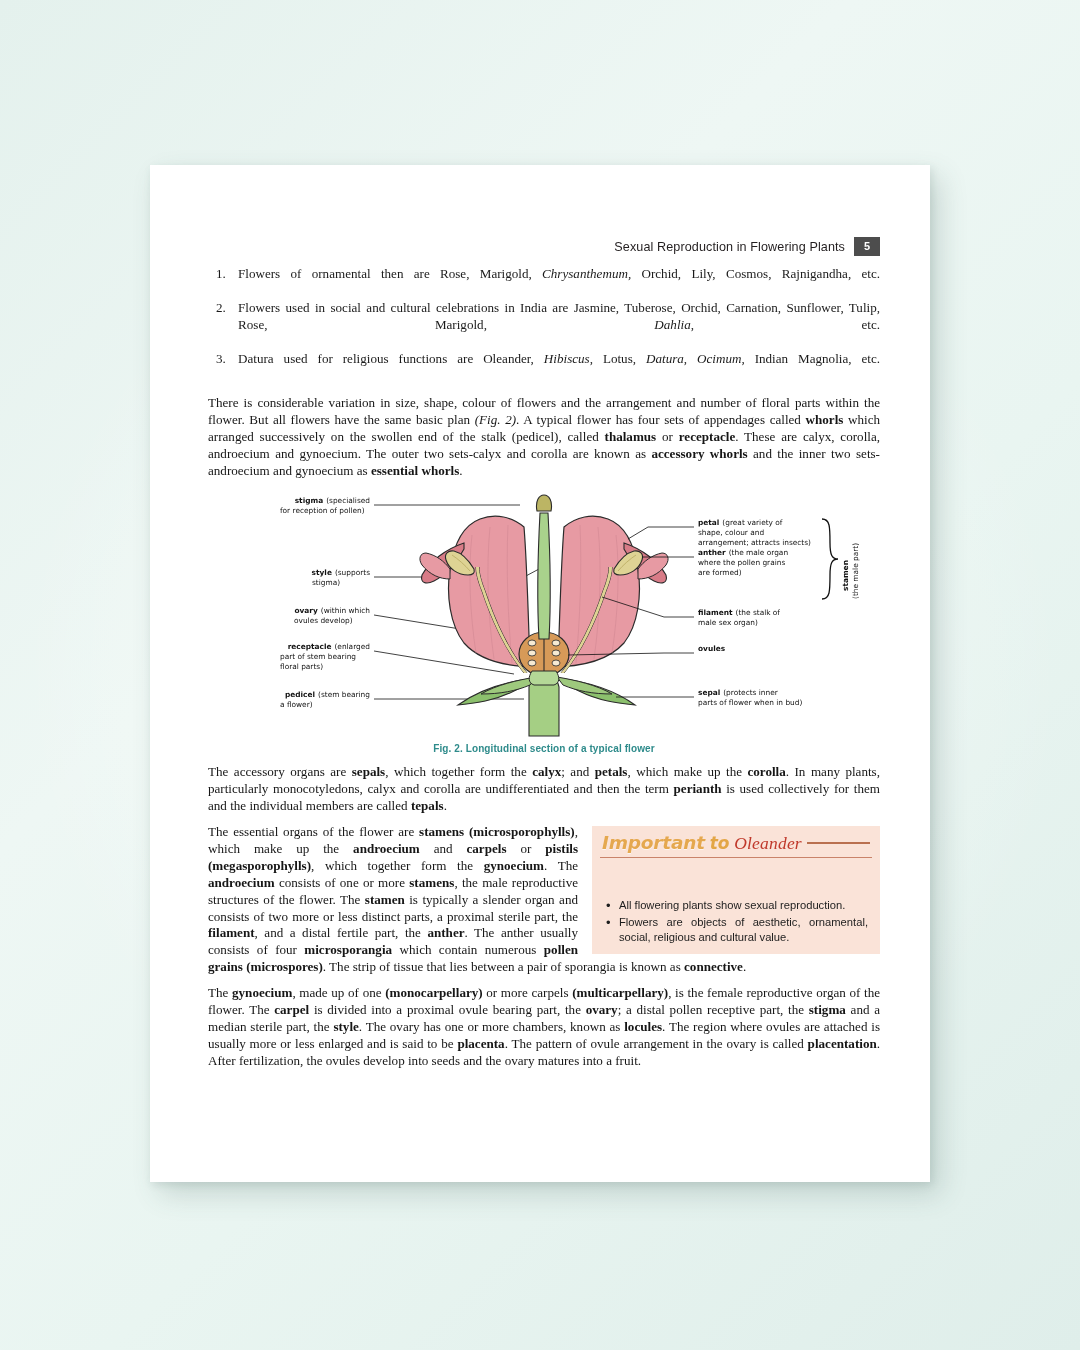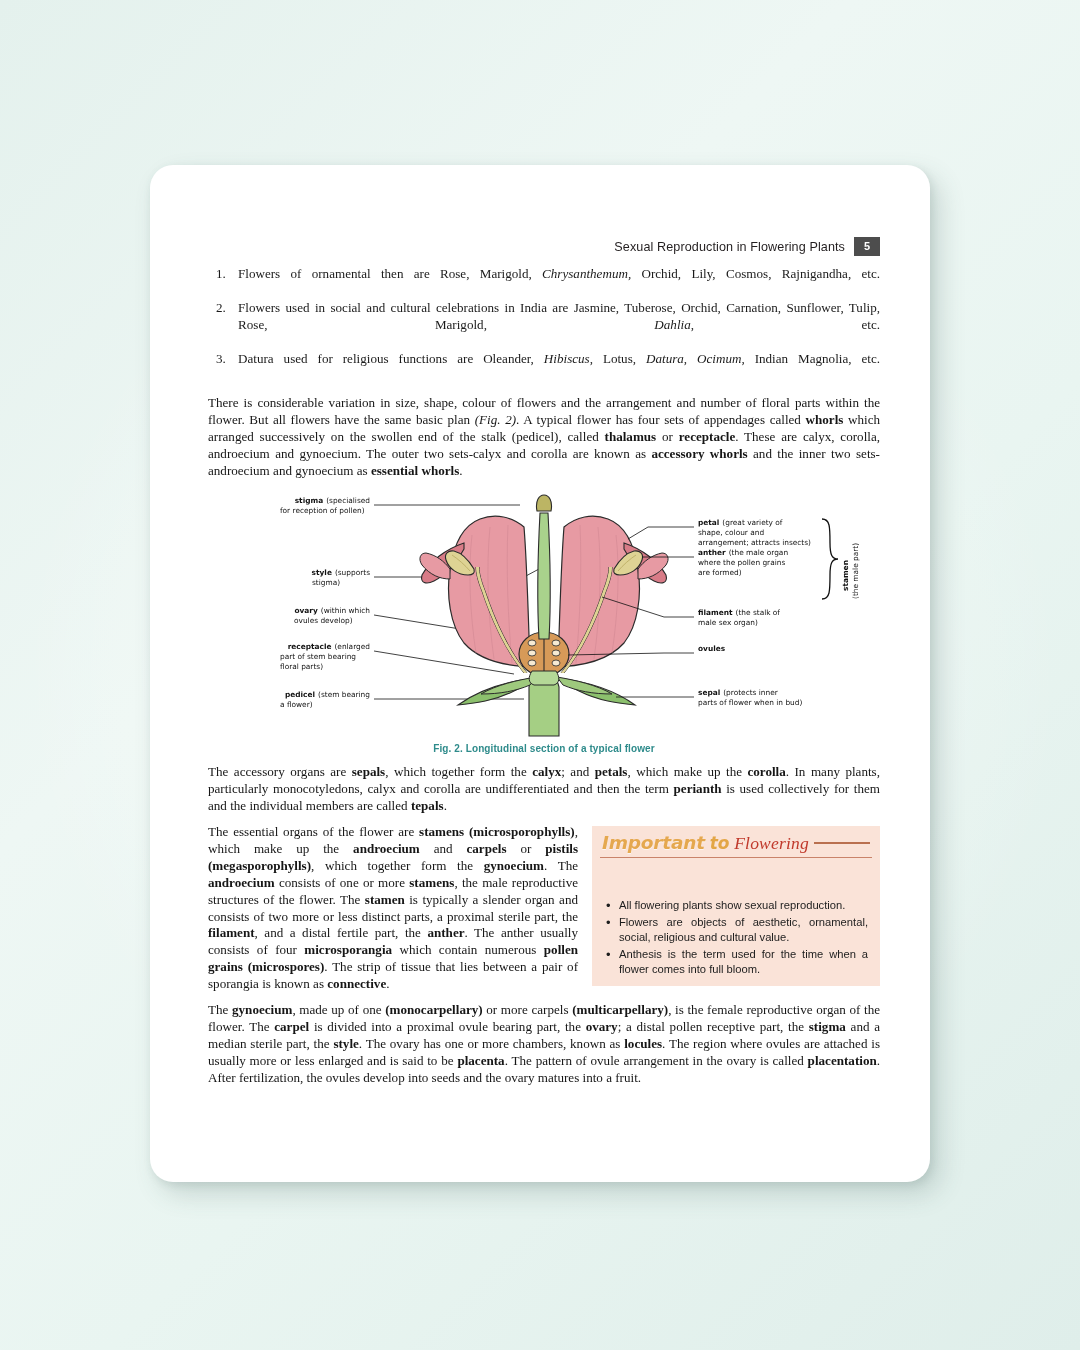--- a/index.html
+++ b/index.html
@@ -28,21 +28,20 @@
   
   .page {
     position: absolute;
     left: 150px;
     top: 165px;
     width: 780px;
     height: 1017px;
     background: #ffffff;
     box-shadow: 10px 12px 26px rgba(60,90,84,0.20),
                 2px 3px 8px rgba(60,90,84,0.12);
-    border-radius: 23px;
   }
 
   .page-inner {
     position: absolute;
     left: 58px;
     top: 72px;
     width: 672px;
   }
 
   
@@ -380,28 +379,27 @@
     <div class="figcap">Fig. 2. Longitudinal section of a typical flower</div>
 
     <p class="body"><span>The accessory organs are </span><b>sepals</b><span>, which together form the </span><b>calyx</b><span>; and </span><b>petals</b><span>, which make up the </span><b>corolla</b><span>. In many plants, particularly monocotyledons, calyx and corolla are undifferentiated and then the term </span><b>perianth</b><span> is used collectively for them and the individual members are called </span><b>tepals</b><span>.</span></p>
 
     <div class="flowwrap">
 
       <div class="remember-box">
         <div class="remember-head">
           <span class="rh-important">Important</span>
           <span class="rh-to">to</span>
-          <span class="rh-remember">Flowering</span>
+          <span class="rh-remember">Oleander</span>
           <span class="rh-rule"></span>
         </div>
         <div class="remember-underline"></div>
         <ul class="remember-list" id="rememberlist">
             <li>All flowering plants show sexual reproduction.</li>
             <li>Flowers are objects of aesthetic, ornamental, social, religious and cultural value.</li>
-            <li>Anthesis is the term used for the time when a flower comes into full bloom.</li>
           </ul>
       </div>
 
       <p class="body"><span>The essential organs of the flower are </span><b>stamens (microsporophylls)</b><span>, which make up the </span><b>androecium</b><span> and </span><b>carpels</b><span> or </span><b>pistils (megasporophylls)</b><span>, which together form the </span><b>gynoecium</b><span>. The </span><b>androecium</b><span> consists of one or more </span><b>stamens</b><span>, the male reproductive structures of the flower. The </span><b>stamen</b><span> is typically a slender organ and consists of two more or less distinct parts, a proximal sterile part, the </span><b>filament</b><span>, and a distal fertile part, the </span><b>anther</b><span>. The anther usually consists of four </span><b>microsporangia</b><span> which contain numerous </span><b>pollen grains (microspores)</b><span>. The strip of tissue that lies between a pair of sporangia is known as </span><b>connective</b><span>.</span></p>
     </div>
 
     <p class="body"><span>The </span><b>gynoecium</b><span>, made up of one </span><b>(monocarpellary)</b><span> or more carpels </span><b>(multicarpellary)</b><span>, is the female reproductive organ of the flower. The </span><b>carpel</b><span> is divided into a proximal ovule bearing part, the </span><b>ovary</b><span>; a distal pollen receptive part, the </span><b>stigma</b><span> and a median sterile part, the </span><b>style</b><span>. The ovary has one or more chambers, known as </span><b>locules</b><span>. The region where ovules are attached is usually more or less enlarged and is said to be </span><b>placenta</b><span>. The pattern of ovule arrangement in the ovary is called </span><b>placentation</b><span>. After fertilization, the ovules develop into seeds and the ovary matures into a fruit.</span></p>
 
   </div>
 </div>

